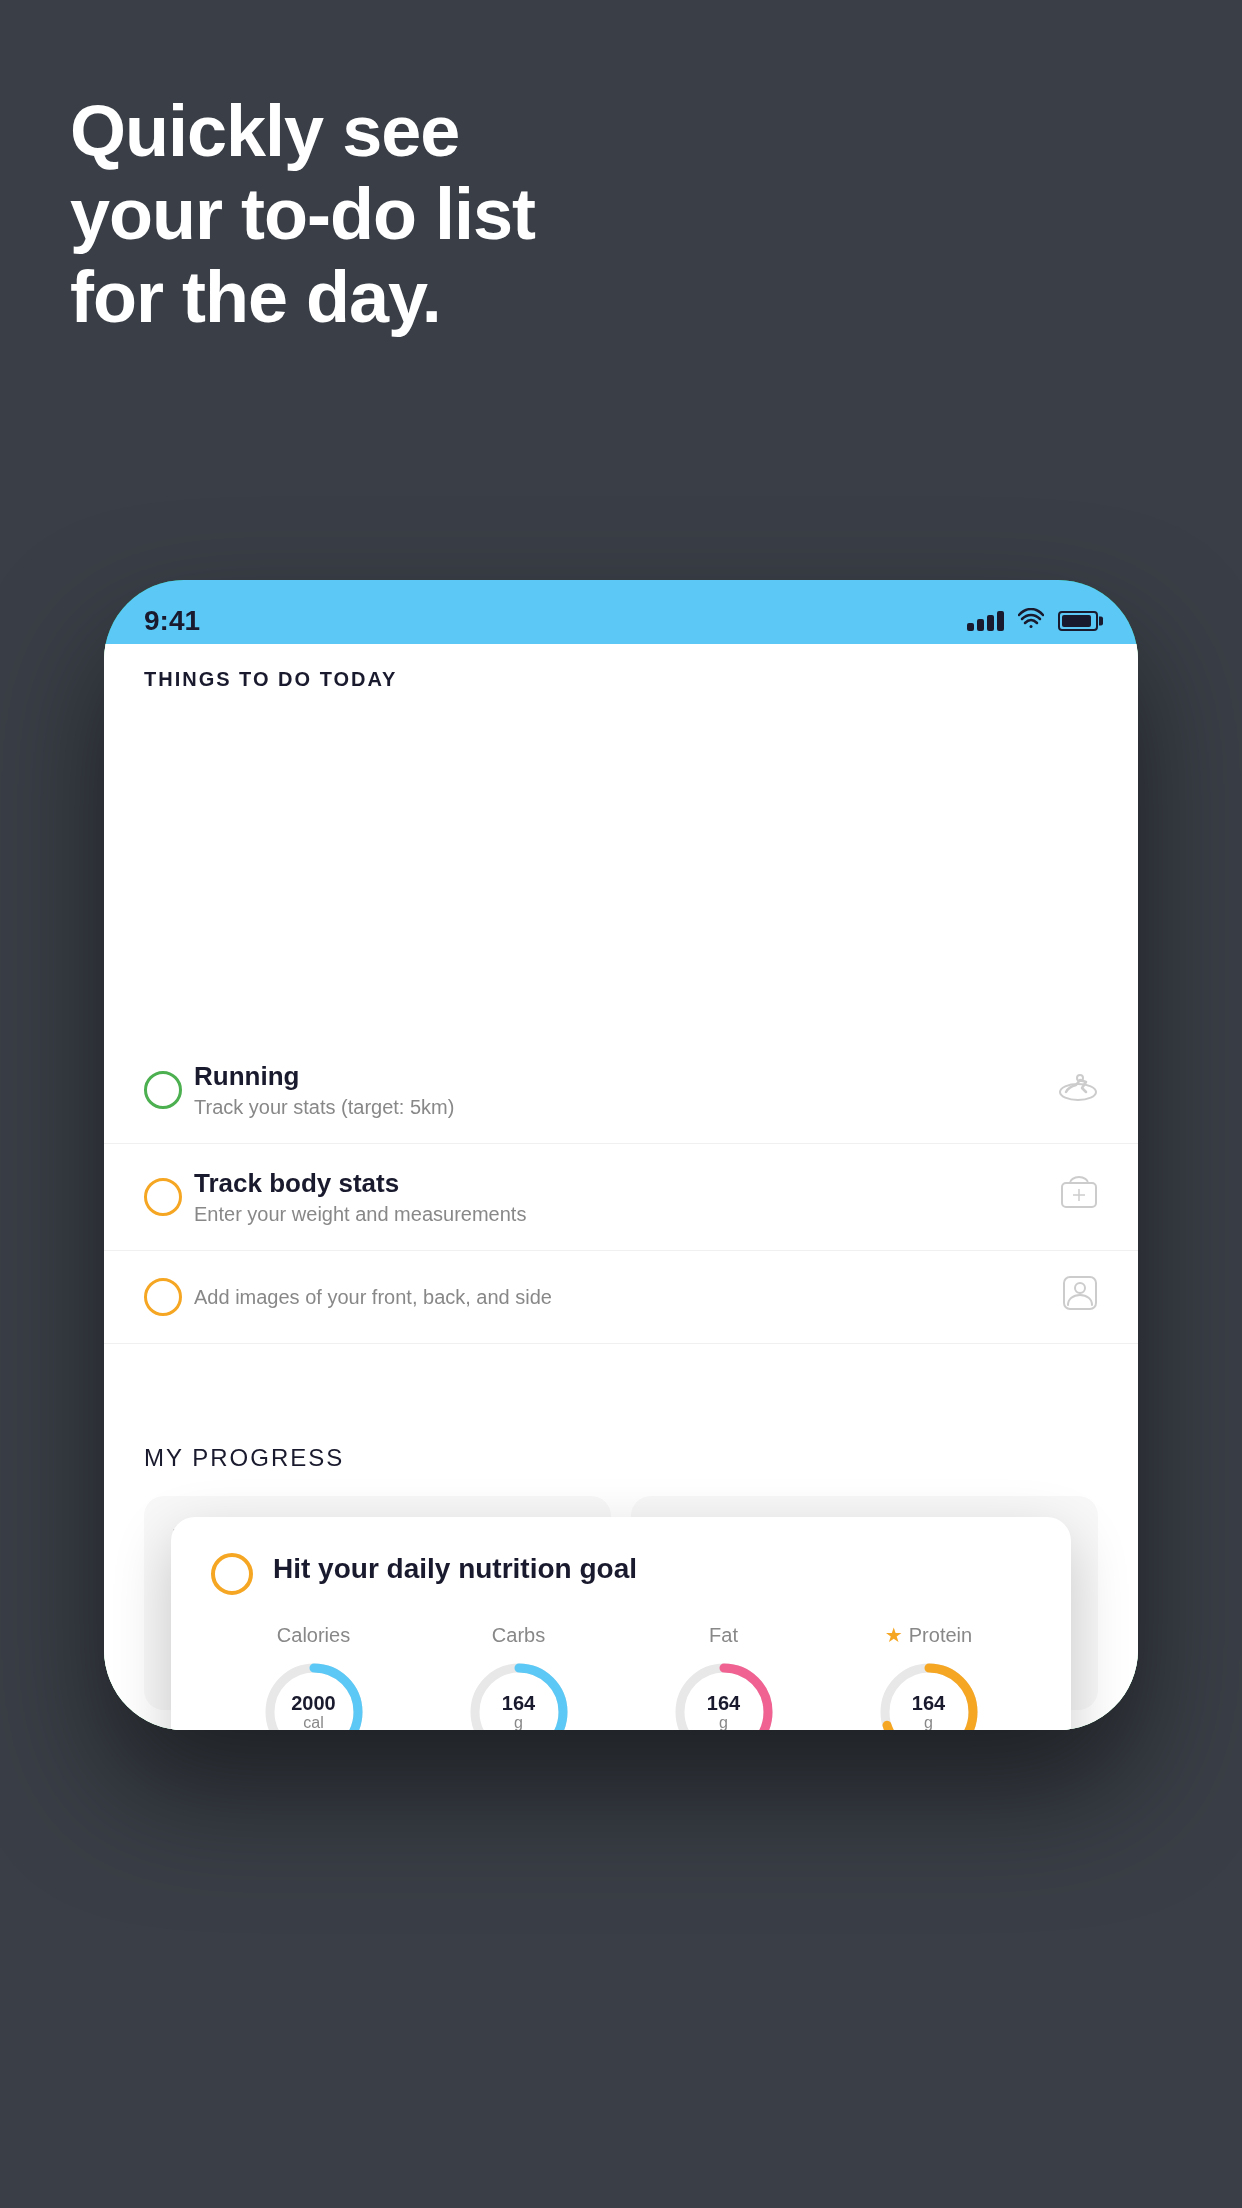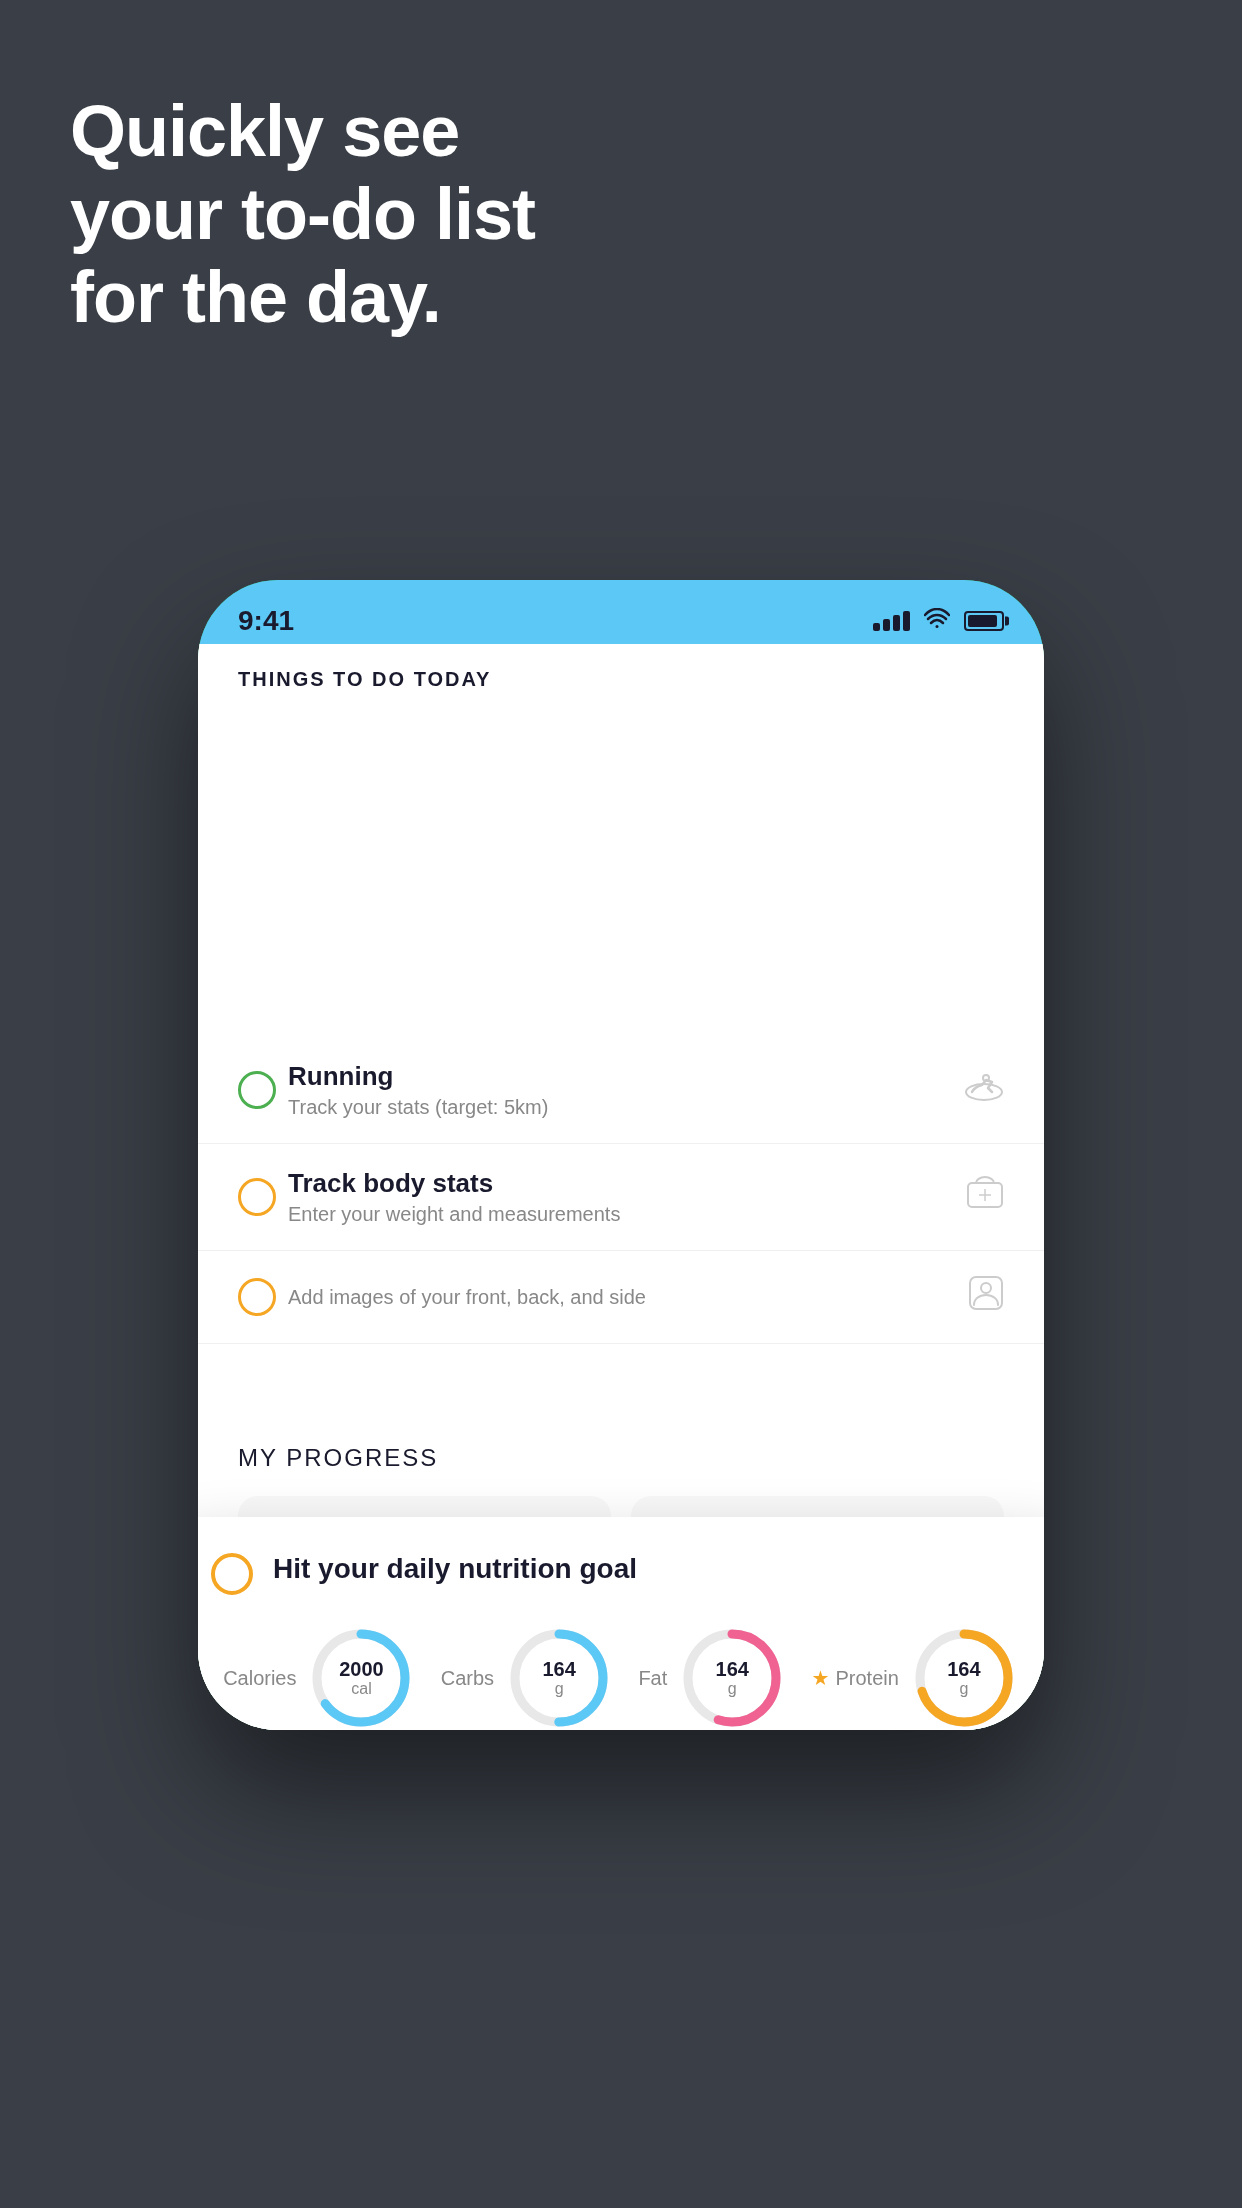--- a/index.html
+++ b/index.html
@@ -24,21 +24,21 @@
       line-height: 1.15;
       letter-spacing: -1px;
     }
 
     
     .phone {
       position: absolute;
       top: 580px;
       left: 50%;
       transform: translateX(-50%);
-      width: 846px;
+      width: 1034px;
       background: #22c55e;
       border-radius: 80px;
       overflow: hidden;
       box-shadow: 0 60px 120px rgba(0,0,0,0.5);
     }
 
     
     .status-bar {
       background: #5bc8f5;
       padding: 18px 40px 0 40px;
@@ -186,21 +186,21 @@
       font-weight: 600;
       color: #1a1a2e;
     }
     .nutrition-circles {
       display: flex;
       justify-content: space-around;
       align-items: center;
     }
     .nutrition-item {
       display: flex;
-      flex-direction: row;
+      flex-direction: column;
       align-items: center;
       gap: 10px;
     }
     .nutrition-label {
       font-size: 20px;
       color: #888;
       font-weight: 400;
     }
     .nutrition-label.starred {
       display: flex;

